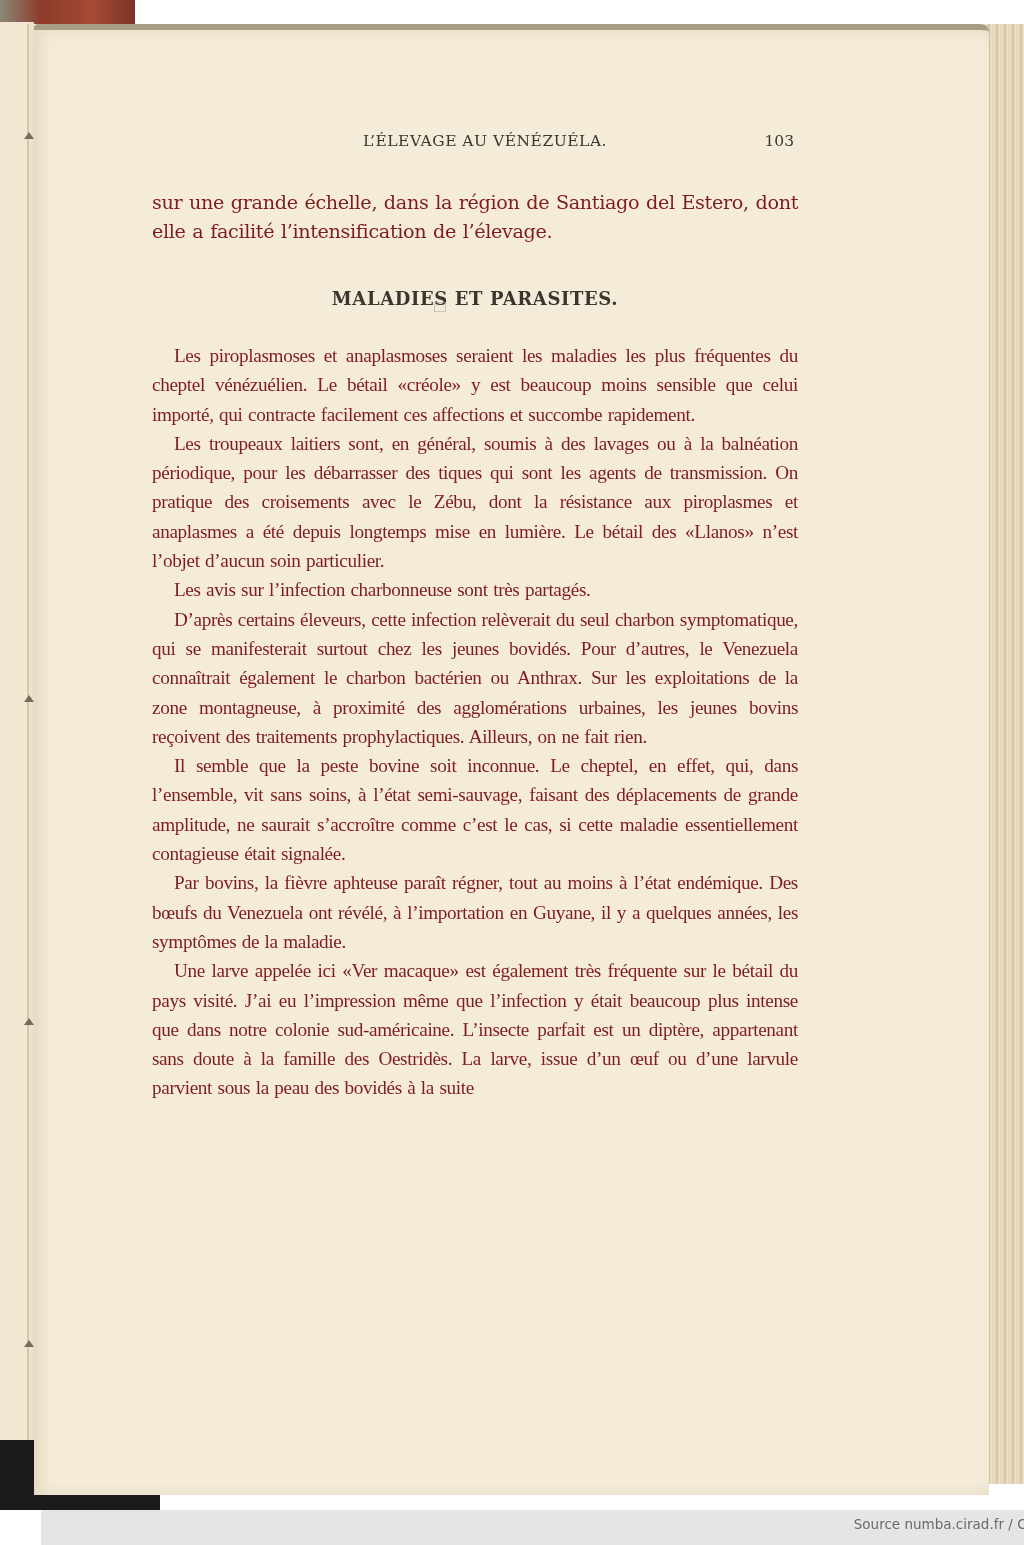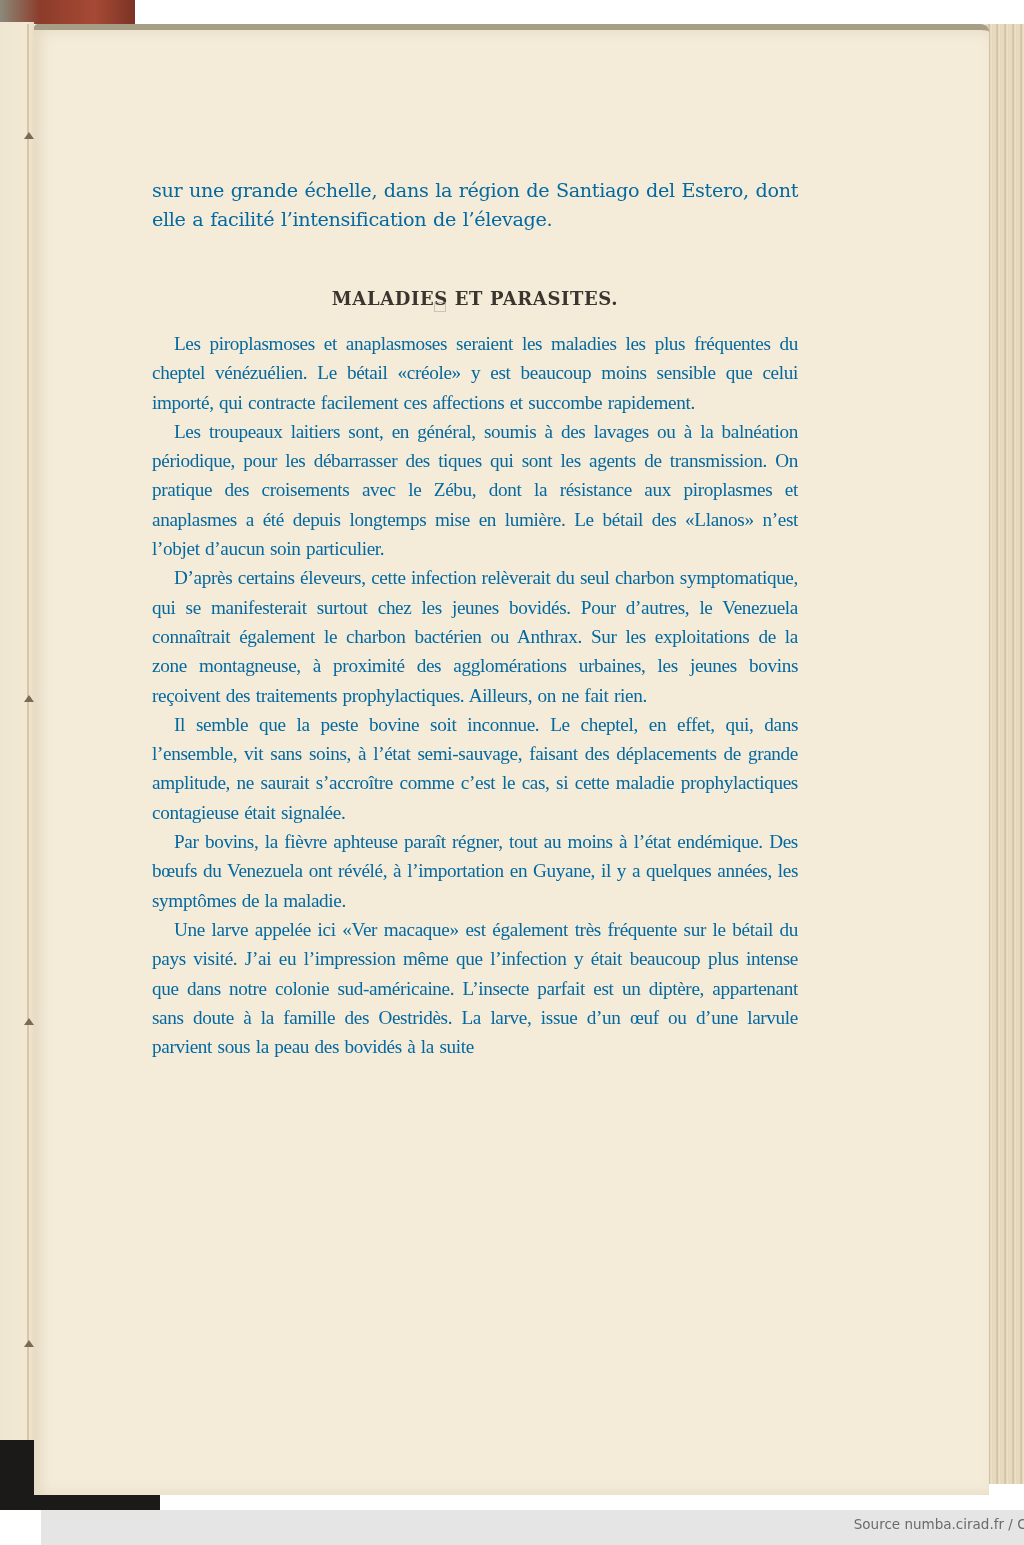--- a/index.html
+++ b/index.html
@@ -67,21 +67,22 @@
     background: #f4ebd9;
     border-top: 6px solid #a79e86;
     border-radius: 4px 8px 0 0;
     box-shadow: inset 6px 0 14px rgba(180,160,120,0.25);
   }
   .text-block {
     position: absolute;
     left: 152px;
     width: 646px;
     font-family: "DejaVu Serif", serif;
-    color: #0369a1;
+    color: #7f1d1d;
+    margin-top: 12px;
   }
   .running-head {
     position: absolute;
     top: 132px;
     left: 152px;
     width: 646px;
     font-family: "DejaVu Serif", serif;
     font-size: 15.5px;
     color: #3b3530;
     height: 24px;
@@ -153,33 +154,38 @@
   <div class="gutter-line"></div>
   <div class="gutter-mark" style="top:132px"></div>
   <div class="gutter-mark" style="top:695px"></div>
   <div class="gutter-mark" style="top:1018px"></div>
   <div class="gutter-mark" style="top:1340px"></div>
   <div class="page-stack"></div>
   <div class="binding-bottom"></div>
 
   <div class="page"></div>
 
+  <div class="running-head">
+    <span class="title">L’ÉLEVAGE AU VÉNÉZUÉLA.</span>
+    <span class="pageno">103</span>
+  </div>
 
   <div class="text-block" style="top:176px">
     <p class="para">sur une grande échelle, dans la région de Santiago del Estero, dont elle a facilité l’intensification de l’élevage.</p>
   </div>
 
   <div class="section-heading">MALADIES ET PARASITES.</div>
   <div class="stamp"></div>
 
   <div class="text-block" style="top:329px">
     <p class="para indent">Les piroplasmoses et anaplasmoses seraient les maladies les plus fréquentes du cheptel vénézuélien. Le bétail «créole» y est beaucoup moins sensible que celui importé, qui contracte facilement ces affections et succombe rapidement.</p>
     <p class="para indent">Les troupeaux laitiers sont, en général, soumis à des lavages ou à la balnéation périodique, pour les débarrasser des tiques qui sont les agents de transmission. On pratique des croisements avec le Zébu, dont la résistance aux piroplasmes et anaplasmes a été depuis longtemps mise en lumière. Le bétail des «Llanos» n’est l’objet d’aucun soin particulier.</p>
+    <p class="para indent">Les avis sur l’infection charbonneuse sont très partagés.</p>
     <p class="para indent">D’après certains éleveurs, cette infection relèverait du seul charbon symptomatique, qui se manifesterait surtout chez les jeunes bovidés. Pour d’autres, le Venezuela connaîtrait également le charbon bactérien ou Anthrax. Sur les exploitations de la zone montagneuse, à proximité des agglomérations urbaines, les jeunes bovins reçoivent des traitements prophylactiques. Ailleurs, on ne fait rien.</p>
-    <p class="para indent">Il semble que la peste bovine soit inconnue. Le cheptel, en effet, qui, dans l’ensemble, vit sans soins, à l’état semi-sauvage, faisant des déplacements de grande amplitude, ne saurait s’accroître comme c’est le cas, si cette maladie prophylactiques contagieuse était signalée.</p>
+    <p class="para indent">Il semble que la peste bovine soit inconnue. Le cheptel, en effet, qui, dans l’ensemble, vit sans soins, à l’état semi-sauvage, faisant des déplacements de grande amplitude, ne saurait s’accroître comme c’est le cas, si cette maladie essentiellement contagieuse était signalée.</p>
     <p class="para indent">Par bovins, la fièvre aphteuse paraît régner, tout au moins à l’état endémique. Des bœufs du Venezuela ont révélé, à l’importation en Guyane, il y a quelques années, les symptômes de la maladie.</p>
     <p class="para indent">Une larve appelée ici «Ver macaque» est également très fréquente sur le bétail du pays visité. J’ai eu l’impression même que l’infection y était beaucoup plus intense que dans notre colonie sud-américaine. L’insecte parfait est un diptère, appartenant sans doute à la famille des Oestridès. La larve, issue d’un œuf ou d’une larvule parvient sous la peau des bovidés à la suite</p>
   </div>
 </div>
 
 <div class="footer">
   <span class="source">Source numba.cirad.fr / CIRAD</span>
 </div>
 
 </body></html>

